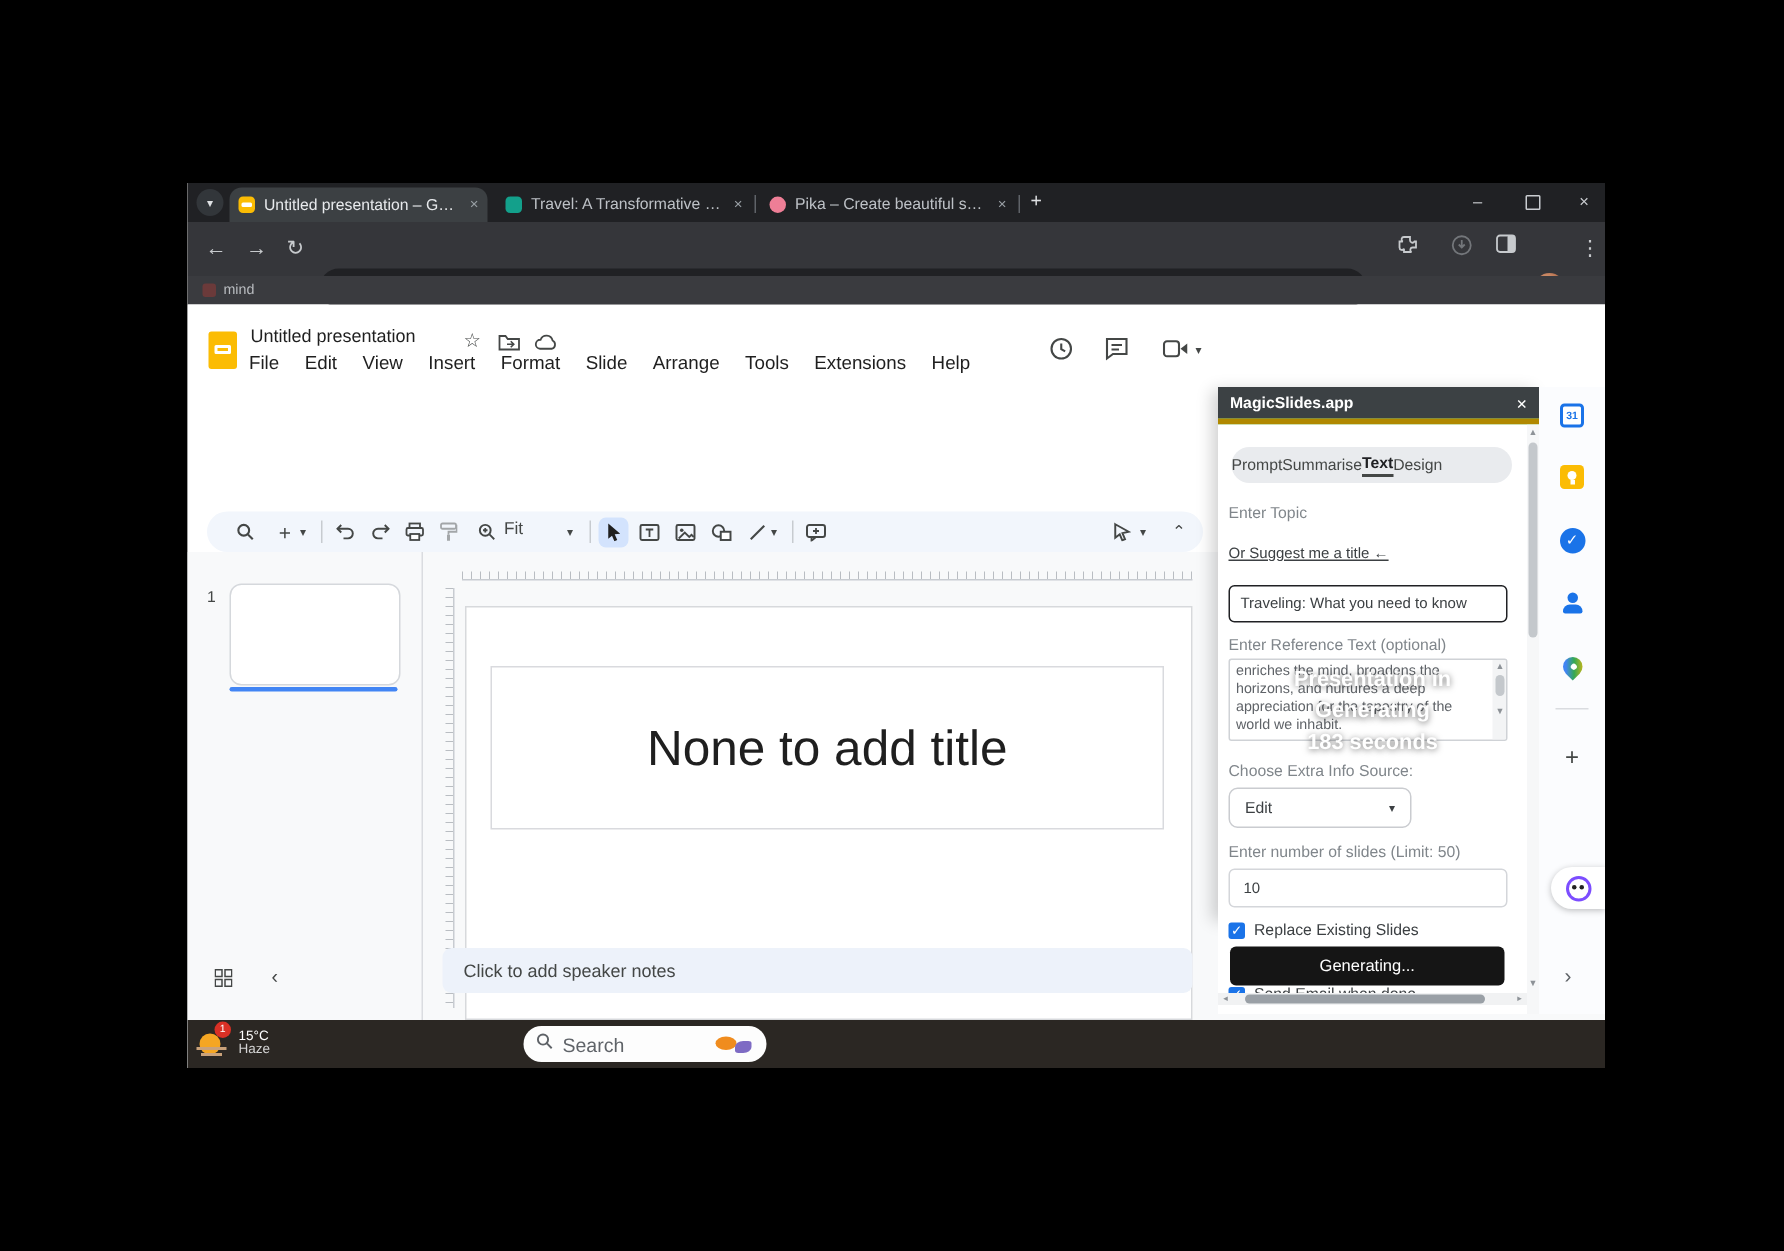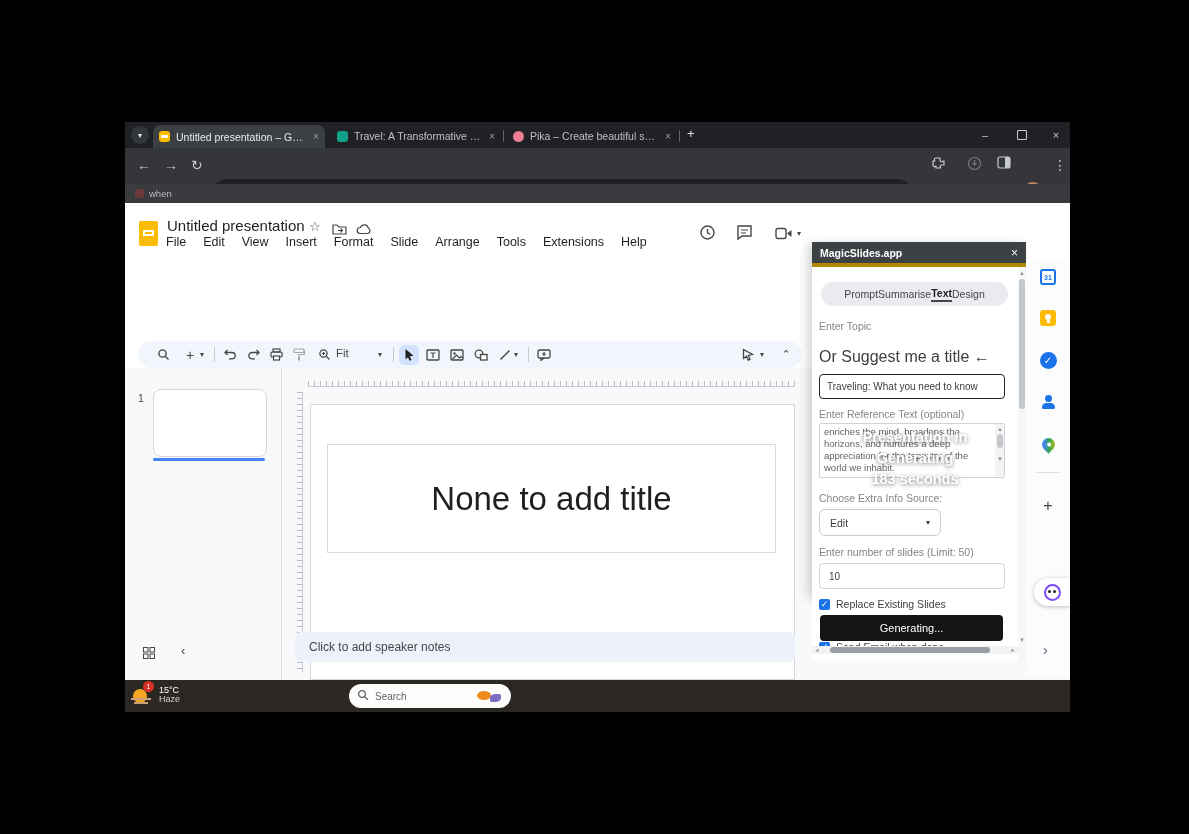--- a/index.html
+++ b/index.html
@@ -42,21 +42,21 @@
   
   .main{position:absolute;left:0;top:165px;width:945px;height:348px;background:#f8f9fa}
   .thumb{position:absolute;left:28px;top:21px;width:112px;height:66px;background:#fff;border:1px solid #d5d8dc;border-radius:8px}
   .thumb-bar{position:absolute;left:28px;top:90px;width:112px;height:3px;background:#4285f4;border-radius:2px}
   .hruler{position:absolute;left:183px;top:10px;width:487px;height:8px;border-bottom:1px solid #c8ccd1;background:repeating-linear-gradient(to right,#b9bdc2 0 1px,transparent 1px 6px);background-size:100% 5px;background-position:0 100%;background-repeat:no-repeat}
   .vruler{position:absolute;left:169px;top:24px;width:8px;height:280px;border-right:1px solid #c8ccd1;background:repeating-linear-gradient(to bottom,#b9bdc2 0 1px,transparent 1px 6px);background-size:5px 100%;background-position:100% 0;background-repeat:no-repeat}
   .slide{position:absolute;left:185px;top:36px;width:483px;height:274px;background:#fff;border:1px solid #d7d9dc}
   .ph{position:absolute;left:16px;width:449px;border:1.5px solid #d9dade;box-sizing:border-box;display:flex;align-items:center;justify-content:center}
 
   
-  .panel{position:absolute;left:687px;top:120px;width:214px;height:354px;z-index:5;box-shadow:-4px 2px 10px rgba(0,0,0,.18);background:#86efac}
+  .panel{position:absolute;left:687px;top:136px;width:214px;height:354px;z-index:5;box-shadow:-4px 2px 10px rgba(0,0,0,.18);background:#86efac}
   .ms-head{position:absolute;left:0;top:0;width:214px;height:21px;background:#3c4144;color:#fff;display:flex;align-items:center;justify-content:space-between;padding:0 8px;box-sizing:border-box;font-size:10.5px;font-weight:bold}
   .ms-gold{position:absolute;left:0;top:21px;width:214px;height:4px;background:#b08800}
   .ms-body{position:absolute;left:0;top:25px;width:214px;height:393px;background:#fff;overflow:hidden}
   .ms-label{position:absolute;left:7px;font-size:10.5px;color:#80868b}
   .ms-input{position:absolute;left:7px;box-sizing:border-box;background:#fff;font-size:10px;color:#3c4043;display:flex;align-items:center}
   .chk{width:11px;height:11px;background:#1a73e8;border-radius:2px;color:#fff;font-size:9px;line-height:11px;text-align:center;flex:none}
   .sb-v{position:absolute;right:0;top:0;width:8px;height:393px;background:#f6f7f8}
   .sb-h{position:absolute;left:0;top:379px;width:206px;height:8px;background:#f1f2f3}
   .sb-thumb{position:absolute;background:#c4c8cc;border-radius:4px}
   .sb-ar{position:absolute;font-size:6px;color:#8d9297;line-height:8px;width:8px;text-align:center}
@@ -134,29 +134,29 @@
     <span class="navic" style="left:872px;top:8px"><svg width="14" height="13" viewBox="0 0 14 13">
           <rect x="1" y="1" width="12" height="11" rx="2" fill="none" stroke="#c7cacd" stroke-width="1.2"></rect>
           <rect x="8" y="1" width="5" height="11" rx="1" fill="#c7cacd"></rect>
         </svg></span>
     <span class="avatar abs" style="left:898px;top:34px;width:20px;height:20px"></span>
     <span class="navic" style="left:928px;top:9px">⋮</span>
   </div>
 
   <div class="bookbar">
     <span style="width:9px;height:9px;background:#6b3a3a;border-radius:2px"></span>
-    <span style="color:#b9bcc0;font-size:9.5px">when</span>
+    <span style="color:#b9bcc0;font-size:9.5px">mind</span>
   </div>
 
   <div class="page">
 
     <div class="abs" style="left:14px;top:18px;width:19px;height:25px;background:#fbbc04;border-radius:2px">
         <span style="position:absolute;left:4px;top:9px;width:11px;height:6px;border:2px solid #fff;border-radius:1px;box-sizing:border-box"></span>
       </div>
-    <div class="abs" style="left:42px;top:14px;font-size:15px;color:#1f1f1f">Untitled presentation</div>
+    <div class="abs" style="left:42px;top:14px;font-size:12px;color:#1f1f1f">Untitled presentation</div>
     <span class="abs" style="left:184px;top:16px;color:#444746;font-size:13px">☆</span>
     <span class="abs" style="left:207px;top:18px"><svg width="15" height="12" viewBox="0 0 15 12">
           <path d="M1 2h4l1.5 2H14v7H1z" fill="none" stroke="#444746" stroke-width="1.2"></path>
           <path d="M6 7.5h4M8.5 5.5l2 2-2 2" fill="none" stroke="#444746" stroke-width="1.1"></path>
         </svg></span>
     <span class="abs" style="left:231px;top:18px"><svg width="16" height="12" viewBox="0 0 16 12">
           <path d="M4 10.5a3 3 0 0 1 .4-6A4.2 4.2 0 0 1 12.4 5 3 3 0 0 1 12 10.5H4z" fill="none" stroke="#444746" stroke-width="1.2"></path>
         </svg></span>
 
     <div class="menus" style="top:32px">
@@ -323,29 +323,29 @@
   </div>
 
   <div class="panel">
     <div class="ms-head">
       <span>MagicSlides.app</span>
       <span style="font-size:12px;font-weight:normal">×</span>
     </div>
     <div class="ms-gold"></div>
     <div class="ms-body">
 
-      <div class="abs flex" style="left:9px;top:15px;width:187px;height:24px;background:#e9ebee;border-radius:13px;justify-content:center;font-size:10.5px;color:#444746">
+      <div class="abs flex" style="left:9px;top:15px;width:187px;height:24px;background:#e9ebee;border-radius:13px;justify-content:flex-start;font-size:10.5px;color:#444746">
         <span>Prompt</span>
         <span>Summarise</span>
         <span style="font-weight:bold;color:#202124;border-bottom:2px solid #444746;padding-bottom:1px">Text</span>
         <span>Design</span>
       </div>
 
       <div class="ms-label" style="top:53px">Enter Topic</div>
-      <div class="abs" style="left:7px;top:81px;font-size:16px;color:#3c4043;">Or Suggest me a title ←</div>
+      <div class="abs" style="left:7px;top:81px;font-size:10px;color:#3c4043;text-decoration:underline">Or Suggest me a title ←</div>
 
       <div class="ms-input" style="top:107px;width:186px;height:25px;border:1.5px solid #202124;border-radius:4px;padding-left:7px">Traveling: What you need to know</div>
 
       <div class="ms-label" style="top:141px">Enter Reference Text (optional)</div>
       <div class="abs" style="left:7px;top:156px;width:186px;height:55px;border:1px solid #cfd2d6;border-radius:2px;box-sizing:border-box;overflow:hidden">
         <div style="position:absolute;left:4px;top:2px;width:165px;font-size:9.5px;line-height:12px;color:#5f6368">enriches the mind, broadens the horizons, and nurtures a deep appreciation for the tapestry of the world we inhabit.</div>
         <div style="position:absolute;right:0;top:0;width:9px;height:100%;background:#f3f4f5">
           <span class="sb-ar" style="top:1px;right:0">▲</span>
           <span class="sb-thumb" style="right:1.5px;top:10px;width:6px;height:14px"></span>
           <span class="sb-ar" style="bottom:14px;right:0">▼</span>
@@ -439,21 +439,21 @@
         <div class="tray-txt" style="text-align:left;font-weight:normal;font-size:9px">15°C</div>
         <div class="tray-txt" style="text-align:left;font-weight:normal;font-size:9px;color:#d4d4d4">Haze</div>
       </span>
     </div>
 
     <div class="abs flex" style="left:224px;top:4px;width:162px;height:24px;background:#fdfdfd;border-radius:13px;padding:0 8px;box-sizing:border-box;gap:6px">
       <span><svg width="12" height="12" viewBox="0 0 12 12">
             <circle cx="5" cy="5" r="3.4" fill="none" stroke="#5f6368" stroke-width="1.3"></circle>
             <path d="M7.6 7.6 10.8 10.8" stroke="#5f6368" stroke-width="1.3"></path>
           </svg></span>
-      <span style="font-size:10px;color:#5f6368;flex:1">Search</span>
+      <span style="font-size:13px;color:#5f6368;flex:1">Search</span>
       <span style="position:relative;width:26px;height:16px">
           <span style="position:absolute;left:0;top:3px;width:14px;height:9px;background:#f08c1e;border-radius:50%"></span>
           <span style="position:absolute;left:13px;top:6px;width:11px;height:8px;background:#7e6bc4;border-radius:50% 20% 50% 20%"></span>
         </span>
     </div>
 
   </div>
 
 </div>
 

